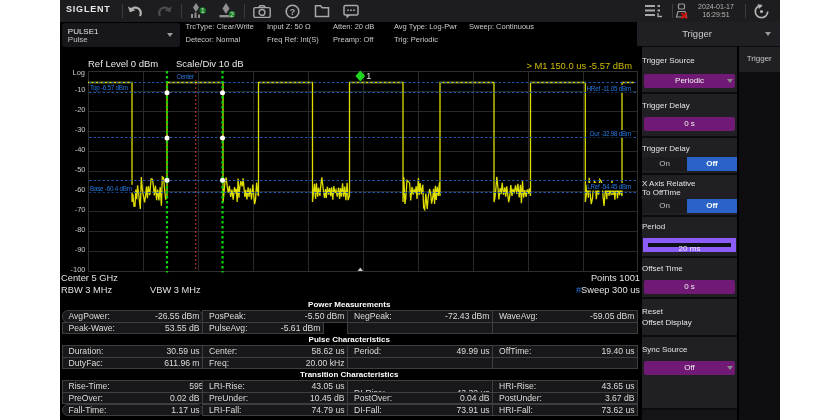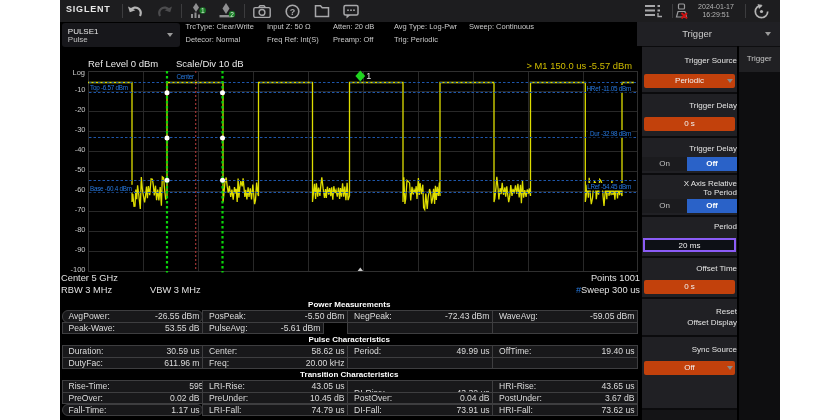--- a/index.html
+++ b/index.html
@@ -10,22 +10,22 @@
 .sep{position:absolute;top:4px;width:1px;height:14px;background:#3c3c3e;}
 
 .inf{position:absolute;color:#c9c9c9;font-size:7.5px;line-height:12.2px;white-space:pre;}
 
 .cell{position:absolute;border:1px solid #3e3e40;background:#18181a;color:#dcdcdc;font-size:8.6px;}
 .cl{position:absolute;left:6px;top:50%;transform:translateY(-50%);}
 .cv{position:absolute;right:2.5px;top:50%;transform:translateY(-50%);}
 .thead{position:absolute;left:1.5px;width:575.5px;color:#fff;font-size:8px;font-weight:bold;text-align:center;}
 
 .mg{position:absolute;left:582px;width:95px;background:#202024;}
-.mlabel{position:absolute;left:0;width:100%;text-align:right;color:#e4e4e4;font-size:8px;}
-.mbox{position:absolute;left:584px;width:91px;height:14px;background:#c2410c;border-radius:2px;color:#f2f2f2;font-size:8px;text-align:center;line-height:14px;}
+.mlabel{position:absolute;left:0;width:100%;text-align:left;color:#e4e4e4;font-size:8px;}
+.mbox{position:absolute;left:584px;width:91px;height:14px;background:#701a75;border-radius:2px;color:#f2f2f2;font-size:8px;text-align:center;line-height:14px;}
 .dar{position:absolute;width:0;height:0;border-left:3.5px solid transparent;border-right:3.5px solid transparent;border-top:4px solid #9a9a9a;}
 </style></head>
 <body>
 <div id="app">
 
  <div id="tb">
   <div class="abs" style="left:6px;top:3.5px;color:#e8e8e8;font-size:9px;font-weight:bold;letter-spacing:0.8px;">SIGLENT</div>
   <div class="sep" style="left:62px;"></div>
   <svg class="abs" style="left:67px;top:4px" width="17" height="14" viewBox="0 0 17 14">
     <path d="M3.5 6.5 C5 3.5 9.5 2.5 12 5 C14 7 14 10 13 12" fill="none" stroke="#b4b4b4" stroke-width="2.2"></path>
@@ -316,26 +316,26 @@
  <div class="dar" style="left:667px;top:78.7px;border-top-color:#8a8a8a;"></div>
  <div class="mg" style="top:94px;height:42px;"></div>
  <div class="mlabel" style="left:582px;width:95px;top:100.5px;font-size:8px;">Trigger Delay</div>
  <div class="mbox" style="top:116.7px;">0 s</div>
  <div class="mg" style="top:138px;height:34.5px;"></div>
  <div class="mlabel" style="left:582px;width:95px;top:143.5px;font-size:8px;">Trigger Delay</div>
  <div class="abs" style="left:582px;top:157px;width:45px;height:13.5px;background:#1b1b1e;color:#c0c0c0;font-size:8px;text-align:center;line-height:13.5px;">On</div>
  <div class="abs" style="left:627px;top:157px;width:50px;height:13.5px;background:#2a62c8;color:#ffffff;font-size:8px;font-weight:bold;text-align:center;line-height:13.5px;">Off</div>
  <div class="mg" style="top:174.5px;height:40.5px;"></div>
  <div class="mlabel" style="left:582px;width:95px;top:179px;font-size:8px;">X Axis Relative</div>
- <div class="mlabel" style="left:582px;width:95px;top:188px;font-size:8px;">To Period</div>
+ <div class="mlabel" style="left:582px;width:95px;top:188px;font-size:8px;">To OffTime</div>
  <div class="abs" style="left:582px;top:199px;width:45px;height:13.5px;background:#1b1b1e;color:#c0c0c0;font-size:8px;text-align:center;line-height:13.5px;">On</div>
  <div class="abs" style="left:627px;top:199px;width:50px;height:13.5px;background:#2a62c8;color:#ffffff;font-size:8px;font-weight:bold;text-align:center;line-height:13.5px;">Off</div>
  <div class="mg" style="top:217px;height:39px;"></div>
  <div class="mlabel" style="left:582px;width:95px;top:222px;font-size:8px;">Period</div>
- <div class="abs" style="left:583px;top:238px;width:93px;height:14px;background:#0d1016;border:2px solid #8b5cf6;color:#f2f2f2;font-size:8px;text-align:center;line-height:12px;">20 ms</div>
+ <div class="abs" style="left:583px;top:238px;width:93px;height:14px;background:#0d1016;border:5px solid #8b5cf6;color:#f2f2f2;font-size:8px;text-align:center;line-height:12px;">20 ms</div>
  <div class="mg" style="top:258px;height:39px;"></div>
  <div class="mlabel" style="left:582px;width:95px;top:263.5px;font-size:8px;">Offset Time</div>
  <div class="mbox" style="top:280px;">0 s</div>
  <div class="mg" style="top:299px;height:36px;"></div>
  <div class="mlabel" style="left:582px;width:95px;top:307px;font-size:8px;">Reset</div>
  <div class="mlabel" style="left:582px;width:95px;top:317.7px;font-size:8px;">Offset Display</div>
  <div class="mg" style="top:337px;height:71px;"></div>
  <div class="mlabel" style="left:582px;width:95px;top:345px;font-size:8px;">Sync Source</div>
  <div class="mbox" style="top:361px;">Off</div>
  <div class="dar" style="left:667px;top:366px;border-top-color:#8a8a8a;"></div>

